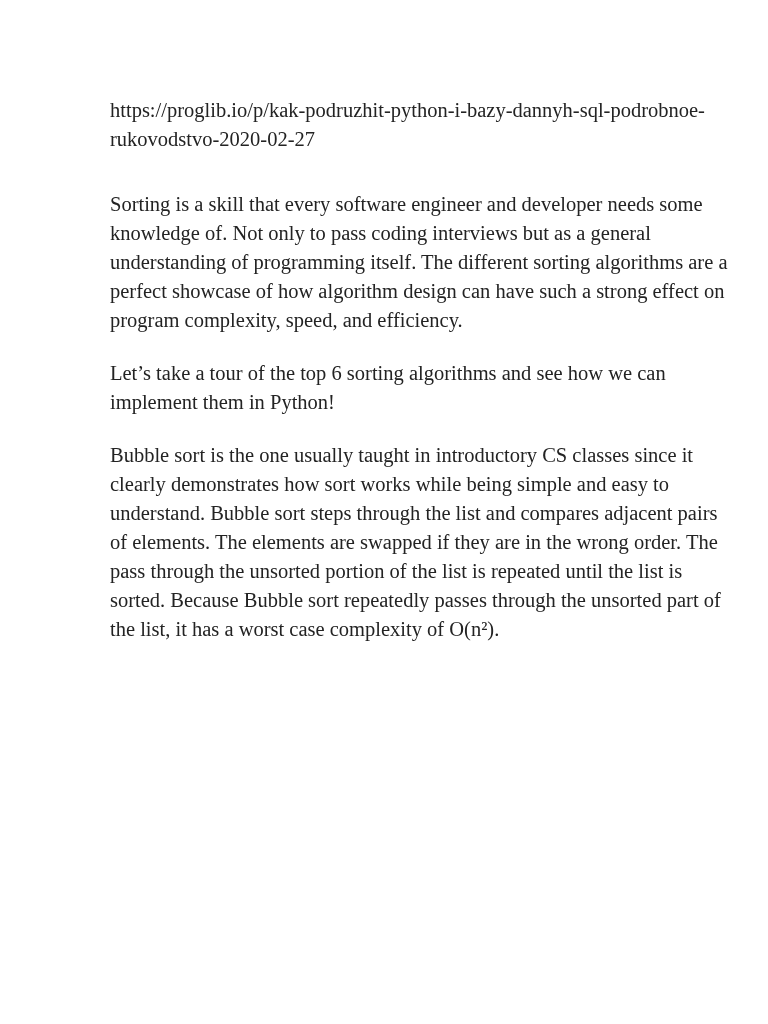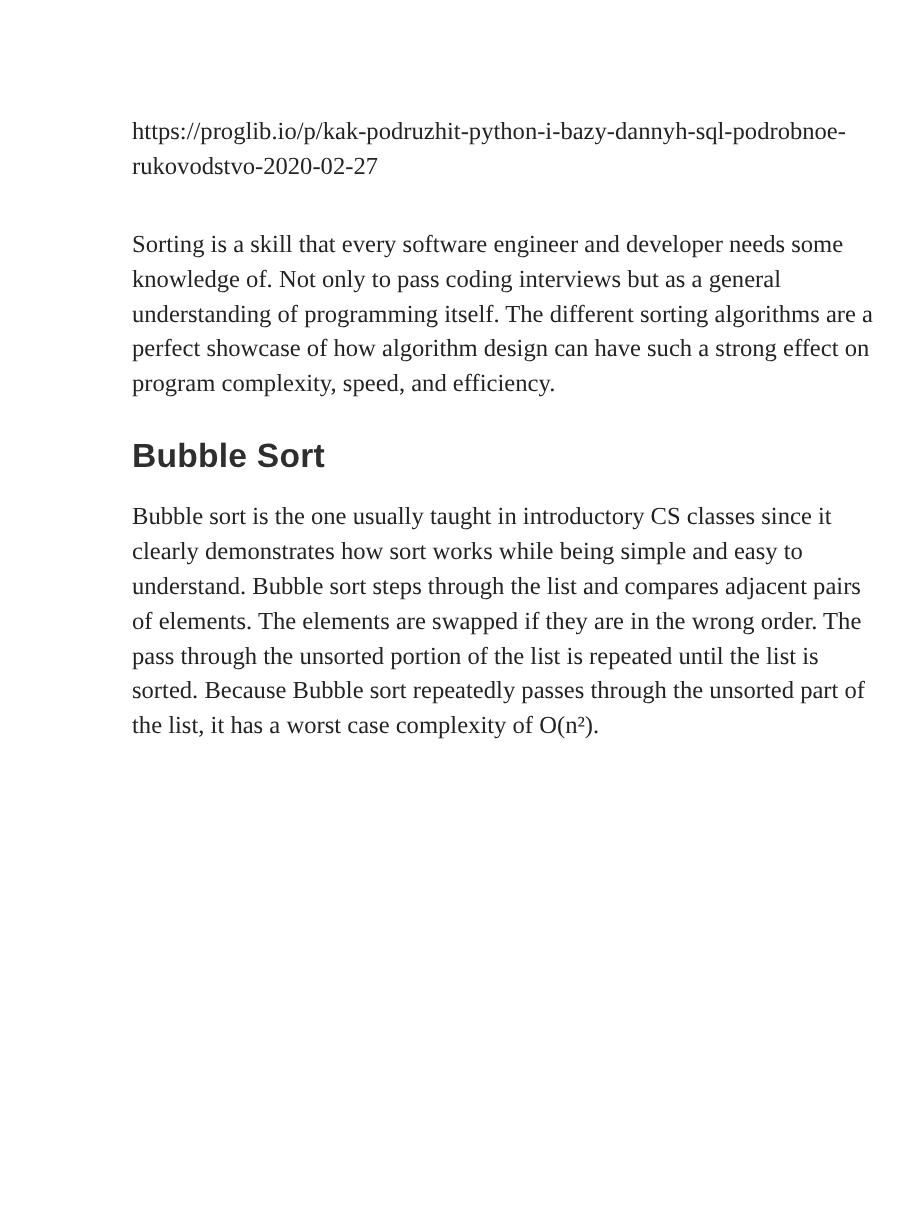--- a/index.html
+++ b/index.html
@@ -57,20 +57,20 @@
 </head>
 <body>
 
 <div class="page">
   <div class="content">
 
     <p class="body-text url-text">https://proglib.io/p/kak-podruzhit-python-i-bazy-dannyh-sql-podrobnoe-rukovodstvo-2020-02-27</p>
 
     <p class="body-text">Sorting is a skill that every software engineer and developer needs some knowledge of. Not only to pass coding interviews but as a general understanding of programming itself. The different sorting algorithms are a perfect showcase of how algorithm design can have such a strong effect on program complexity, speed, and efficiency.</p>
 
+    <p class="body-text">Let’s take a tour of the top 6 sorting algorithms and see how we can implement them in Python!</p>
 
-    <h1 class="section-heading">Bubble Sort</h1>
 
     <p class="body-text">Bubble sort is the one usually taught in introductory CS classes since it clearly demonstrates how sort works while being simple and easy to understand. Bubble sort steps through the list and compares adjacent pairs of elements. The elements are swapped if they are in the wrong order. The pass through the unsorted portion of the list is repeated until the list is sorted. Because Bubble sort repeatedly passes through the unsorted part of the list, it has a worst case complexity of O(n²).</p>
 
 
   </div>
 </div>
 
 </body></html>

